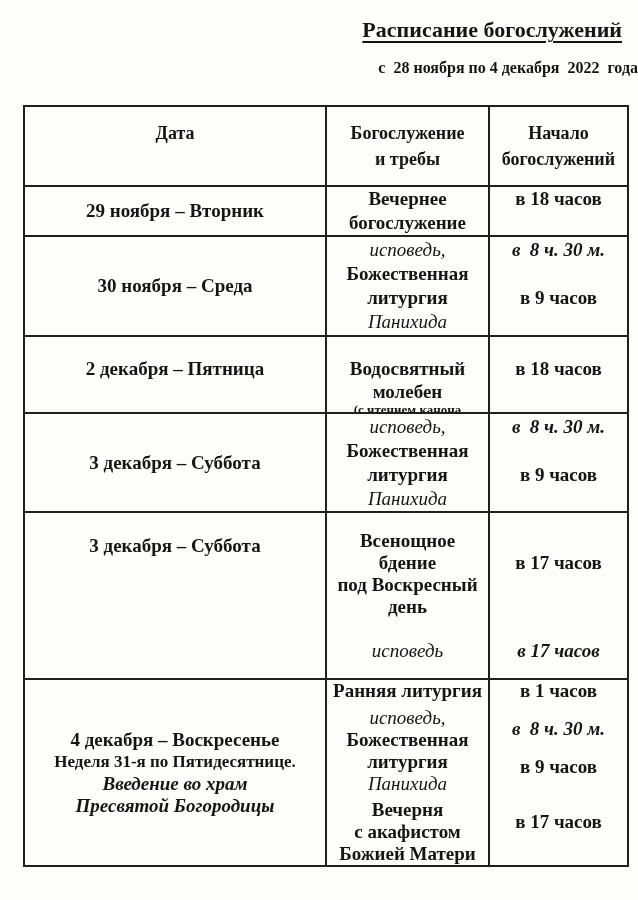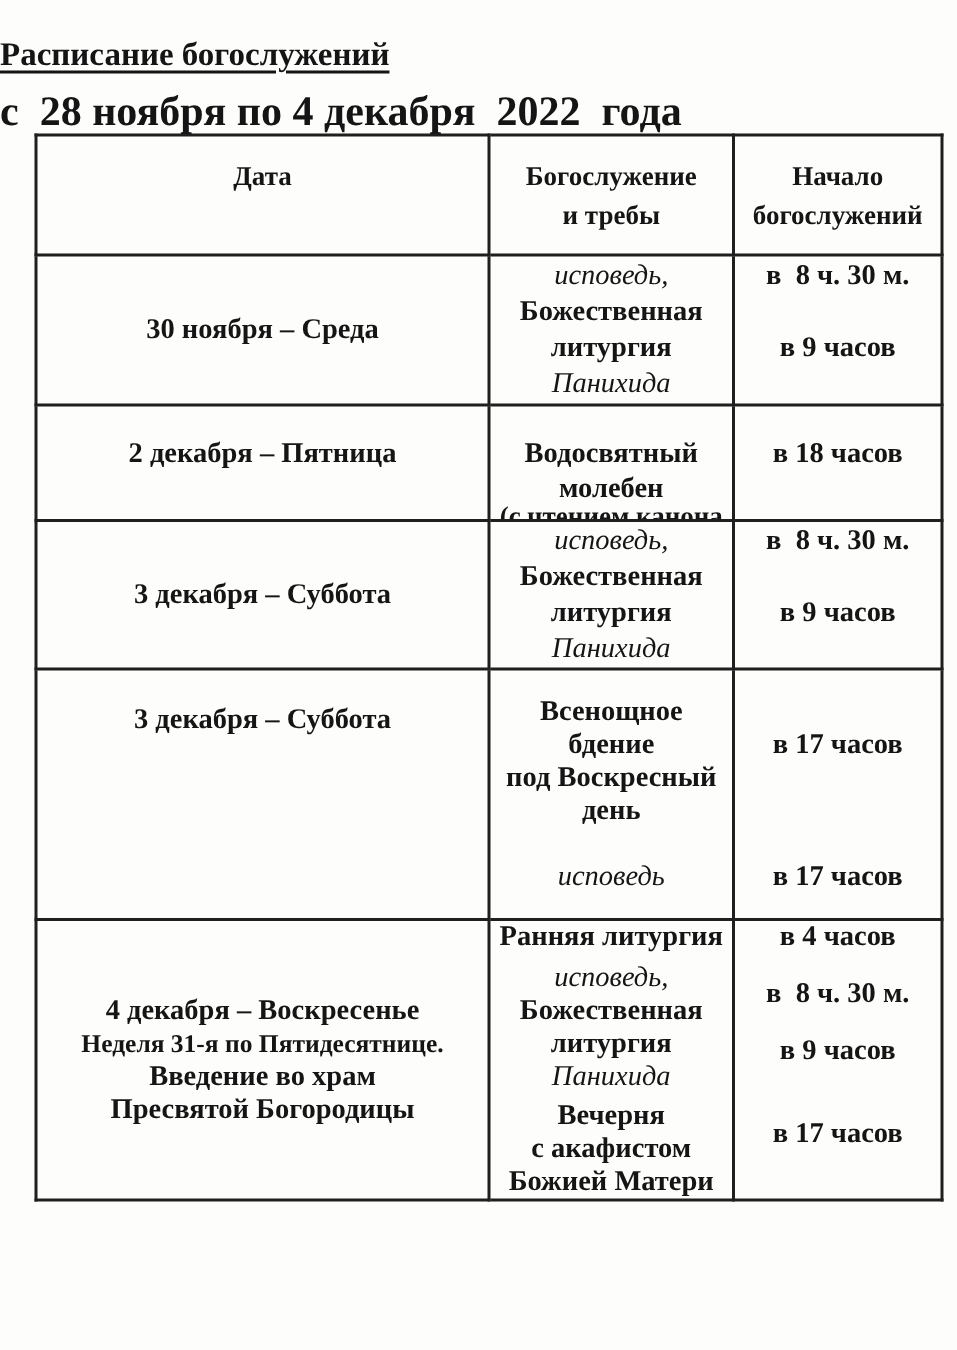--- a/index.html
+++ b/index.html
@@ -5,32 +5,32 @@
   html,body{margin:0;padding:0;}
   body{
     width:638px;height:900px;
     background:#fdfdfb;
     color:#151515;
     font-family:"Liberation Serif","DejaVu Serif",serif;
     overflow:hidden;
   }
   .page{position:relative;width:638px;height:900px;}
   .title{
-    margin:0;padding-top:23px;
-    text-align:left;font-size:22px;font-weight:bold;
+    margin:16px;padding-top:1px;
+    text-align:right;font-size:22px;font-weight:bold;
     white-space:pre-wrap;
   }
   .title .u{
     text-decoration:underline;
     text-decoration-thickness:2px;
     text-underline-offset:4px;
   }
   .subtitle{
     margin:10px 0 0;
-    text-align:left;font-size:28px;font-weight:bold;
+    text-align:right;font-size:16px;font-weight:bold;
     white-space:pre-wrap;
   }
   table.sched{
     position:absolute;left:23px;top:89px;
     width:604px;
     border-collapse:collapse;table-layout:fixed;
   }
   td{
     border:2px solid #1f1f1f;
     padding:0;vertical-align:top;
@@ -48,24 +48,24 @@
     white-space:pre-wrap;
     font-weight:bold;font-size:19px;
     text-align:center;
   }
   .ln26{height:26px;line-height:26px}
   .ln24{height:24px;line-height:24px}
   .ln23{height:23px;line-height:23px}
   .ln22{height:22px;line-height:22px}
   .ln14{height:14px;line-height:14px}
   .hfs{font-size:18px}
-  .sm{font-size:18px}
+  .sm{font-size:13px}
   .sm2{font-size:17px}
   .i{font-style:italic;font-weight:normal}
-  .bi{font-weight:bold}
+  .bi{font-style:italic;font-weight:bold}
 </style>
 </head>
 <body>
 
 <div class="page">
 
   <h1 class="title"><span class="u">Расписание богослужений</span></h1>
   <h2 class="subtitle">с  28 ноября по 4 декабря  2022  года</h2>
 
   <table class="sched">
@@ -90,20 +90,38 @@
         </div>
       </td>
       <td>
         <div class="cell cc h78">
           <div class="line hfs ln26">Начало</div>
           <div class="line hfs ln26">богослужений</div>
         </div>
       </td>
     </tr>
 
+    <tr>
+      <td>
+        <div class="cell cc h48">
+          <div class="line ln24">29 ноября – Вторник</div>
+        </div>
+      </td>
+      <td>
+        <div class="cell cc h48">
+          <div class="line ln24">Вечернее</div>
+          <div class="line ln24">богослужение</div>
+        </div>
+      </td>
+      <td>
+        <div class="cell h48">
+          <div class="line ln24">в 18 часов</div>
+        </div>
+      </td>
+    </tr>
 
     <tr>
       <td>
         <div class="cell cc h98">
           <div class="line ln24">30 ноября – Среда</div>
         </div>
       </td>
       <td>
         <div class="cell cc h98">
           <div class="line i ln24">исповедь,</div>
@@ -213,21 +231,21 @@
           <div class="line ln22">литургия</div>
           <div class="line i ln22">Панихида</div>
           <div class="line ln22"></div>
           <div class="line ln22">Вечерня</div>
           <div class="line ln22">с акафистом</div>
           <div class="line ln22">Божией Матери</div>
         </div>
       </td>
       <td>
         <div class="cell cc h219">
-          <div class="line ln22">в 4 часов</div>
+          <div class="line ln22">в 1 часов</div>
           <div class="line ln22"></div>
           <div class="line bi ln22">в  8 ч. 30 м.</div>
           <div class="line ln22"></div>
           <div class="line ln22">в 9 часов</div>
           <div class="line ln22"></div>
           <div class="line ln22"></div>
           <div class="line ln22">в 17 часов</div>
           <div class="line ln22"></div>
           <div class="line ln22"></div>
         </div>

